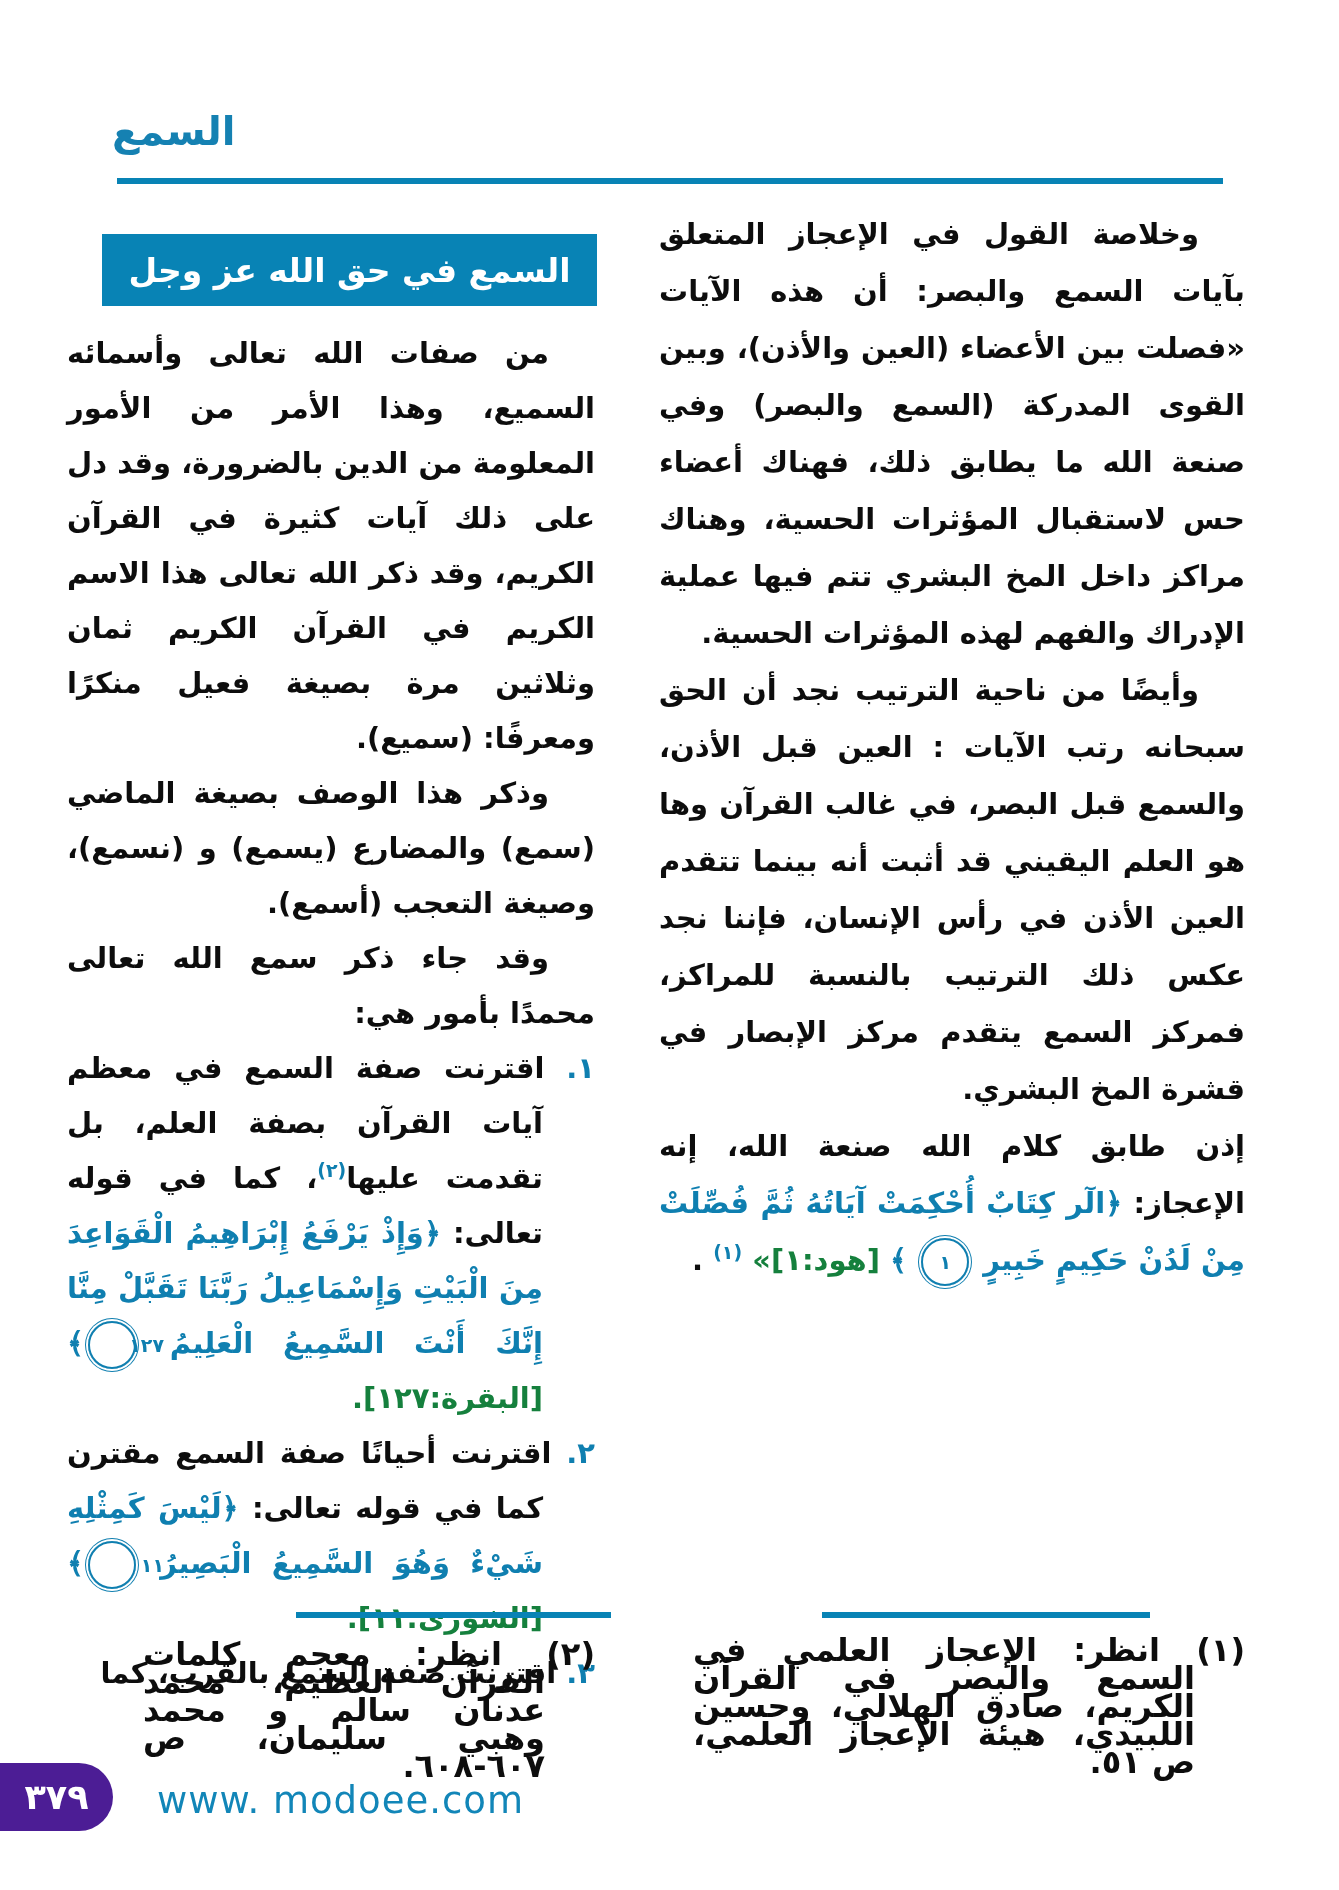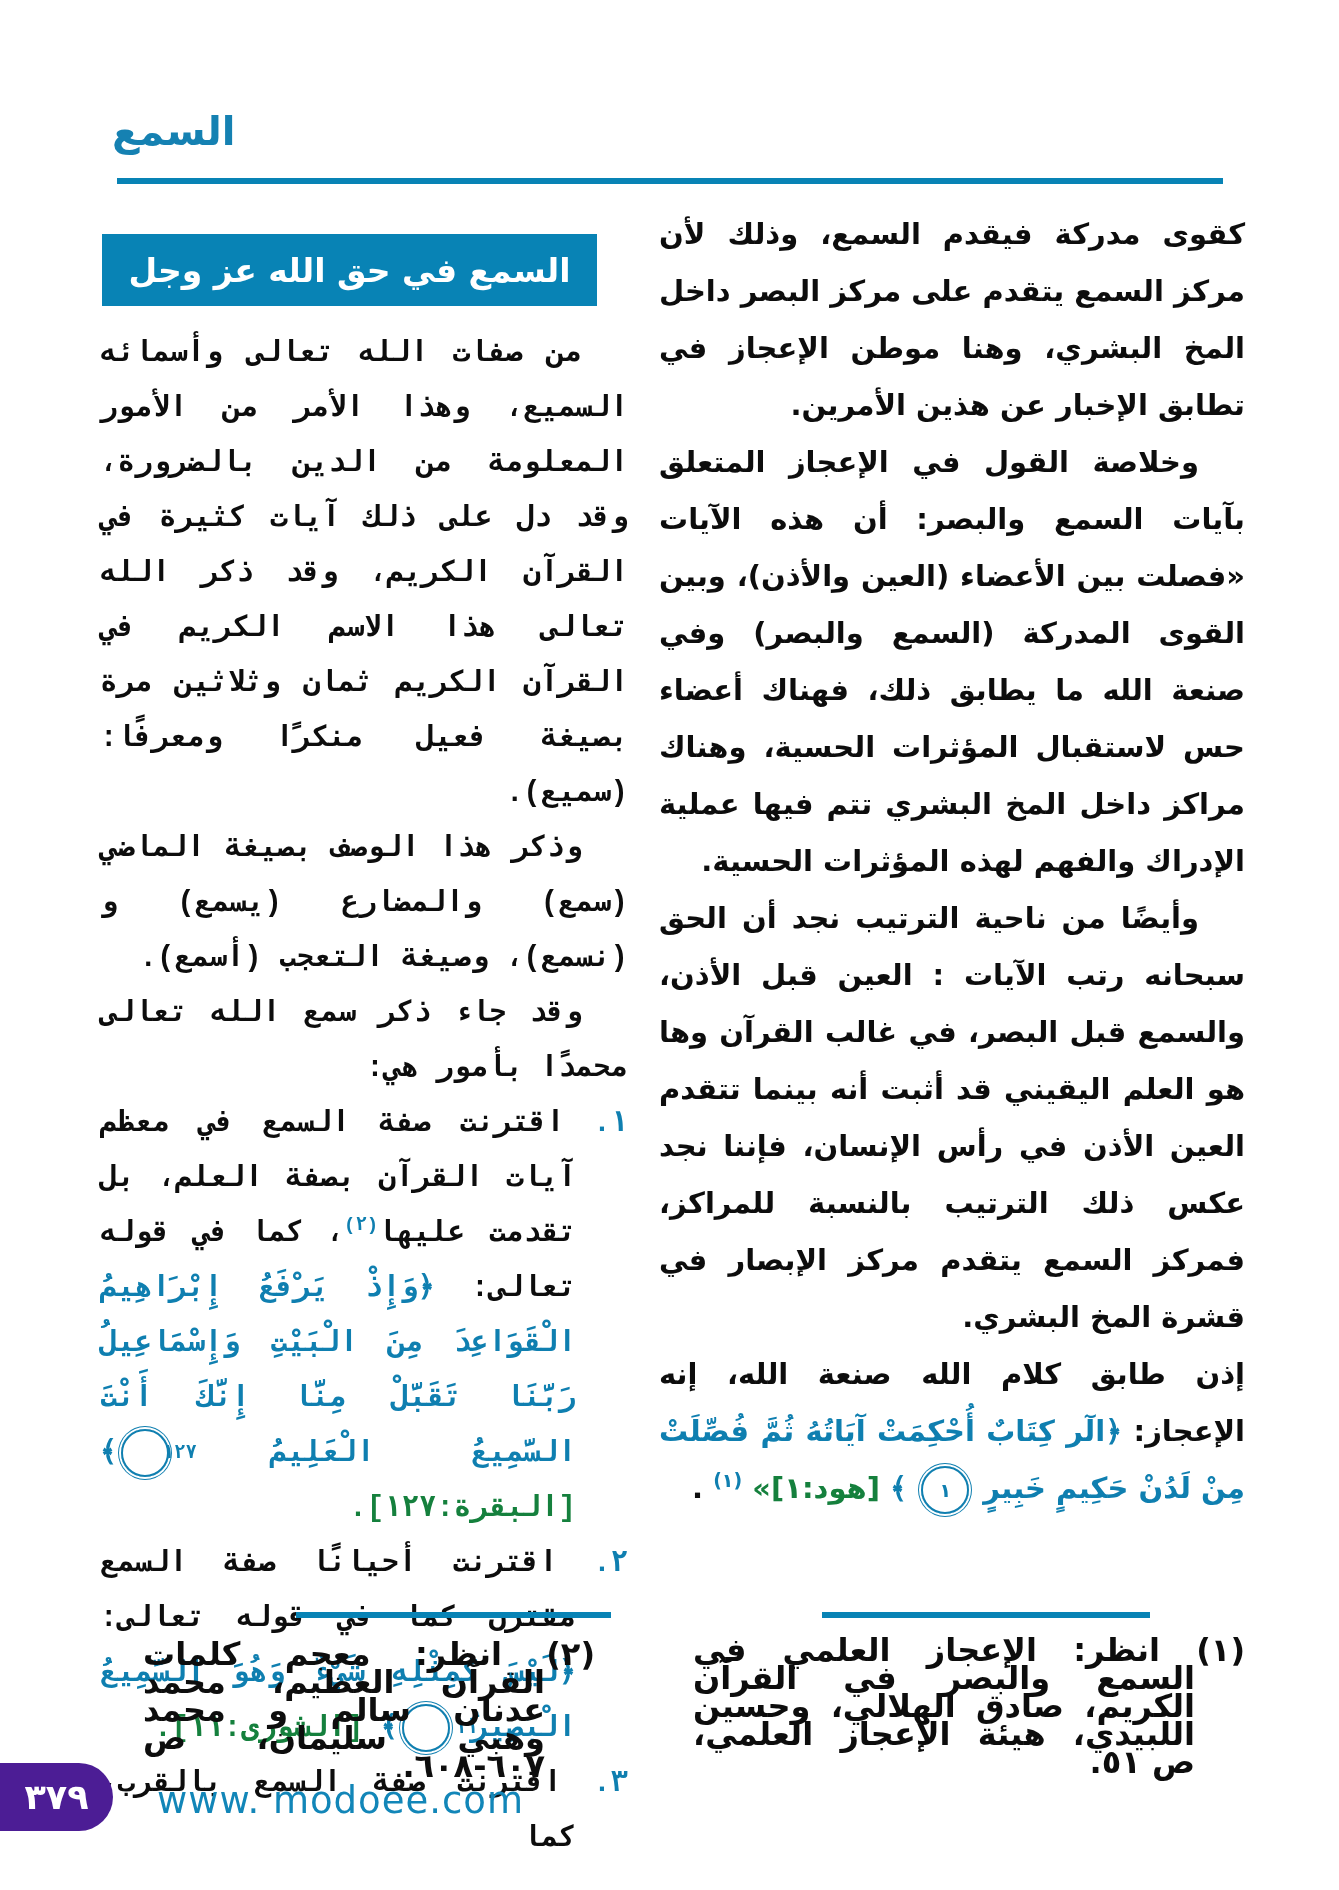--- a/index.html
+++ b/index.html
@@ -26,21 +26,21 @@
     position:absolute;right:742px;top:234px;width:495px;height:72px;
     background:#0883b5;display:flex;align-items:center;justify-content:center;
   }
   .title-box .t{
     color:#ffffff;font-size:33px;font-weight:bold;white-space:nowrap;
   }
   
   .col{position:absolute;text-align:justify;}
   .col p{margin:0;}
   .col-right{right:94px;top:206px;width:586px;font-size:29px;font-weight:bold;line-height:57px;}
-  .col-left{right:711px;top:326px;width:528px;font-size:29px;font-weight:bold;line-height:55px;font-family:Liberation Mono, monospace;}
+  .col-left{right:744px;top:326px;width:528px;font-size:29px;font-weight:bold;line-height:55px;}
   .indent{text-indent:46px;}
   .verse{color:#0f7fb0;}
   .fn-marker{
     color:#0f7fb0;font-size:19px;font-weight:bold;
     vertical-align:super;line-height:0;
   }
   .aya-medallion{
     display:inline-flex;align-items:center;justify-content:center;
     width:44px;height:44px;border:2px solid #0f7fb0;border-radius:50%;
     color:#0f7fb0;font-size:19px;font-weight:bold;line-height:1;
@@ -78,21 +78,20 @@
 <div class="page">
 
   <div class="running-head">السمع</div>
   <div class="header-rule"></div>
 
   <div class="title-box">
     <span class="t">السمع في حق الله عز وجل</span>
   </div>
 
   <div class="col col-right">
-    <p>كقوى مدركة فيقدم السمع، وذلك لأن مركز السمع يتقدم على مركز البصر داخل المخ البشري، وهنا موطن الإعجاز في تطابق الإخبار عن هذين الأمرين.</p>
     <p class="indent">وخلاصة القول في الإعجاز المتعلق بآيات السمع والبصر: أن هذه الآيات «فصلت بين الأعضاء (العين والأذن)، وبين القوى المدركة (السمع والبصر) وفي صنعة الله ما يطابق ذلك، فهناك أعضاء حس لاستقبال المؤثرات الحسية، وهناك مراكز داخل المخ البشري تتم فيها عملية الإدراك والفهم لهذه المؤثرات الحسية.</p>
     <p class="indent">وأيضًا من ناحية الترتيب نجد أن الحق سبحانه رتب الآيات : العين قبل الأذن، والسمع قبل البصر، في غالب القرآن وها هو العلم اليقيني قد أثبت أنه بينما تتقدم العين الأذن في رأس الإنسان، فإننا نجد عكس ذلك الترتيب بالنسبة للمراكز، فمركز السمع يتقدم مركز الإبصار في قشرة المخ البشري.</p>
     <p>
       <span>إذن طابق كلام الله صنعة الله، إنه الإعجاز: </span>
       <span class="verse">﴿الٓر كِتَابٌ أُحْكِمَتْ آيَاتُهُ ثُمَّ فُصِّلَتْ مِنْ لَدُنْ حَكِيمٍ خَبِيرٍ </span>
       <span class="aya-medallion">١</span>
       <span class="verse">﴾</span>
       <span class="ref"> [هود:١]»</span>
       <span class="fn-marker">(١)</span>
       <span>.</span>

